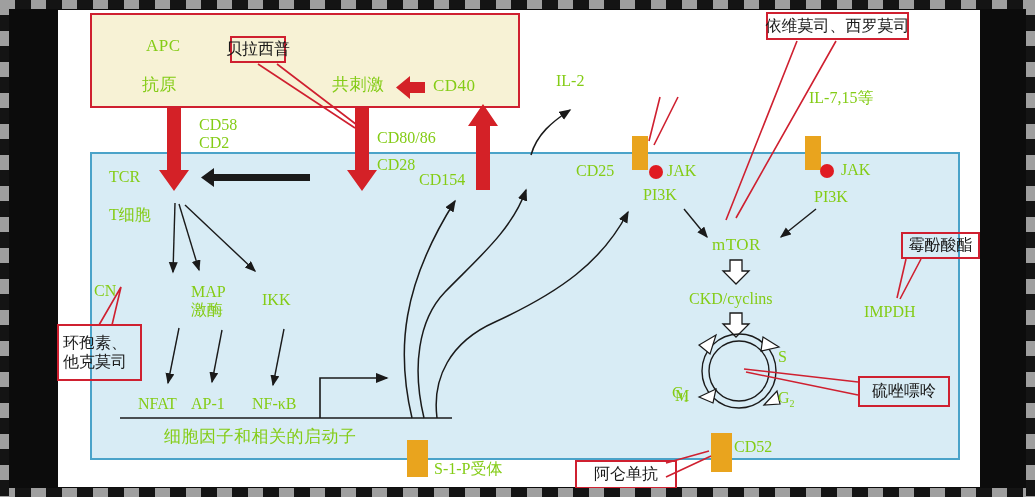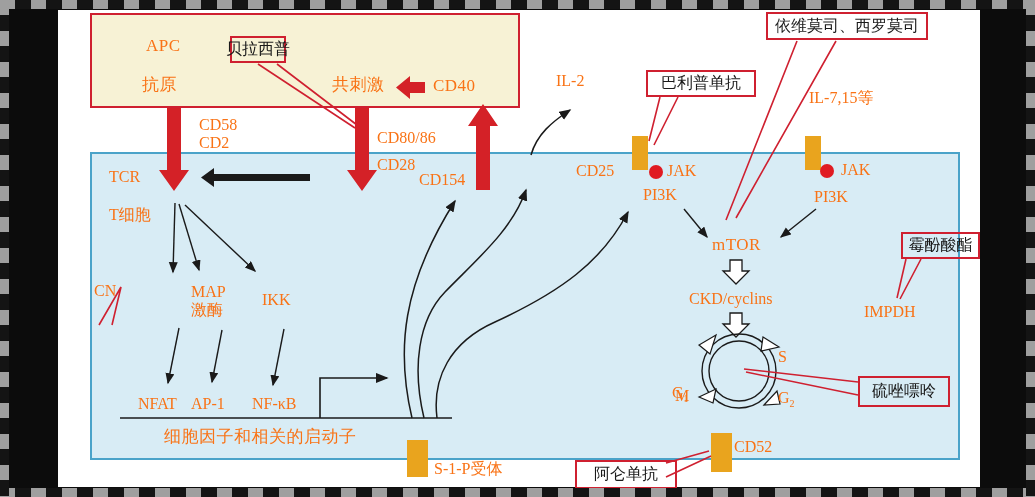--- a/index.html
+++ b/index.html
@@ -14,21 +14,21 @@
   .marq-h{position:absolute;left:0;width:1035px;height:9px;
     background:repeating-linear-gradient(90deg,#9f9f9f 0 15px,#141414 15px 31px);}
   .marq-v{position:absolute;top:0;width:9px;height:497px;
     background:repeating-linear-gradient(180deg,#9f9f9f 0 15px,#141414 15px 31px);}
   #panel{position:absolute;left:58px;top:10px;width:922px;height:477px;background:#ffffff;}
   #apc-box{position:absolute;left:90px;top:13px;width:430px;height:95px;
     background:#f7f2d5;border:2px solid #cf2030;box-sizing:border-box;}
   #cell{position:absolute;left:90px;top:152px;width:870px;height:308px;
     background:#d8ecf5;border:2px solid #4aa3c9;box-sizing:border-box;}
   svg.overlay{position:absolute;left:0;top:0;pointer-events:none;}
-  .lbl{position:absolute;font-size:16px;color:#f97316;white-space:nowrap;line-height:1.12;}
+  .lbl{position:absolute;font-size:16px;color:#84cc16;white-space:nowrap;line-height:1.12;}
   .lbl sub{font-size:10px;}
   .big{font-size:17px;letter-spacing:0.5px;}
   .dbox{position:absolute;border:2px solid #cf2030;box-sizing:border-box;
     display:flex;flex-direction:column;align-items:center;justify-content:center;
     font-size:16px;color:#1a1a1a;background:transparent;white-space:nowrap;line-height:1.15;}
 </style>
 </head>
 <body>
 
 <div id="stage">
@@ -131,24 +131,25 @@
   <div class="lbl" style="left:689px;top:290px;">CKD/cyclins</div>
   <div class="lbl" style="left:864px;top:303px;">IMPDH</div>
   <div class="lbl" style="left:672px;top:337px;margin-top:47px;"><span>G</span><sub>1</sub></div>
   <div class="lbl" style="left:778px;top:348px;">S</div>
   <div class="lbl" style="left:778px;top:389px;"><span>G</span><sub>2</sub></div>
   <div class="lbl" style="left:675px;top:387px;">M</div>
 
   <div class="dbox" style="left:230px;top:36px;width:56px;height:27px;">
     <span>贝拉西普</span>
   </div>
-  <div class="dbox" style="left:646px;top:70px;width:110px;height:27px;">
-    <span>巴利普单抗</span>
+  <div class="dbox" style="left:57px;top:324px;width:85px;height:57px;align-items:flex-start;padding-left:4px;">
+    <span>环孢素、</span>
+    <span>他克莫司</span>
   </div>
-  <div class="dbox" style="left:766px;top:12px;width:162px;height:28px;">
+  <div class="dbox" style="left:766px;top:12px;width:143px;height:28px;">
     <span>依维莫司、西罗莫司</span>
   </div>
   <div class="dbox" style="left:901px;top:232px;width:79px;height:27px;">
     <span>霉酚酸酯</span>
   </div>
   <div class="dbox" style="left:858px;top:376px;width:92px;height:31px;">
     <span>硫唑嘌呤</span>
   </div>
   <div class="dbox" style="left:575px;top:460px;width:102px;height:29px;">
     <span>阿仑单抗</span>

